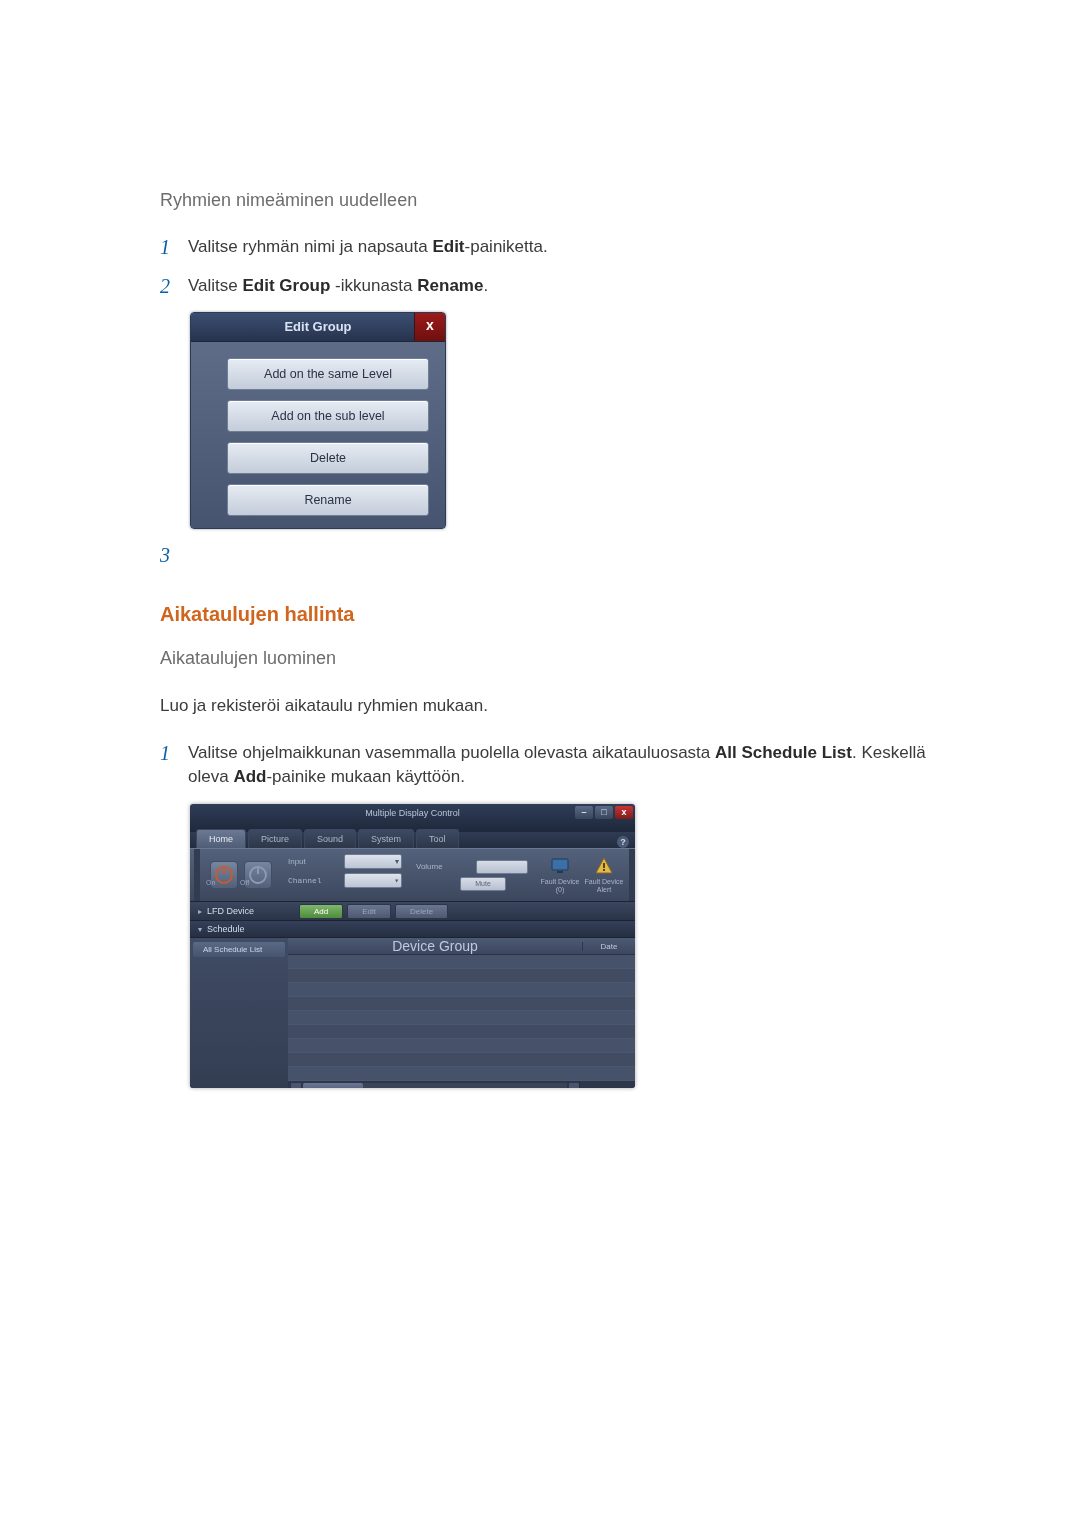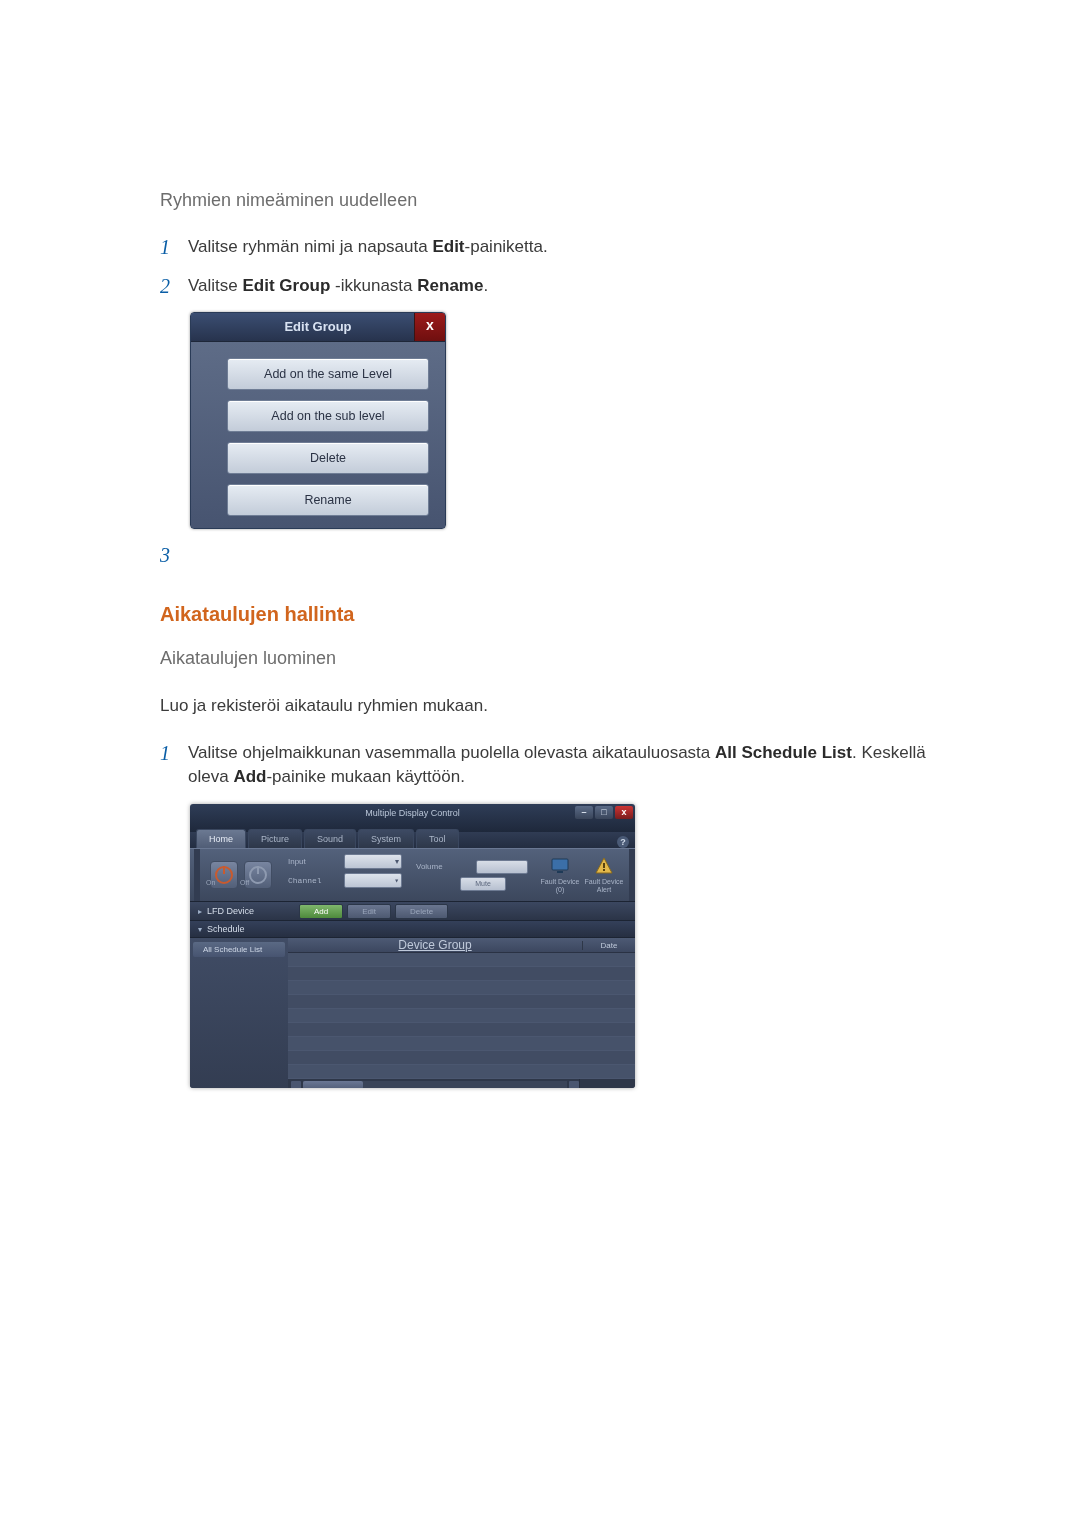--- a/index.html
+++ b/index.html
@@ -67,21 +67,21 @@
   .row2-btn{height:13px;padding:0 14px;border-radius:2px;font-size:8px;line-height:13px;margin-right:4px;border:1px solid #2b3648;cursor:pointer;}
   .btn-add{background:linear-gradient(#7fb76c,#4e8a3c);color:#fff;}
   .btn-dis{background:linear-gradient(#6a7690,#4d5971);color:#9aa6bb;}
   .mdc-row3{height:16px;background:linear-gradient(#34405a,#262f42);display:flex;align-items:center;padding-left:6px;border-bottom:1px solid #1c2433;}
   
   .mdc-main{display:flex;height:150px;background:linear-gradient(#4a556c,#3a445a);}
   .mdc-side{width:98px;background:linear-gradient(#404c65,#333d52);padding-top:3px;}
   .side-item{height:15px;font-size:8px;padding-left:10px;line-height:15px;color:#cfd8e7;background:linear-gradient(#5a6984,#475470);margin:1px 3px;border-radius:2px;cursor:pointer;}
   .mdc-content{flex:1;display:flex;flex-direction:column;}
   .mdc-colhead{height:16px;background:linear-gradient(#4d5a74,#3c475f);display:flex;align-items:center;border-bottom:1px solid #2a3244;}
-  .colhead-left{flex:1;text-align:center;font-size:12px;color:#bfc9da;text-decoration:underline;}
+  .colhead-left{flex:1;text-align:center;font-size:14px;color:#bfc9da;}
   .colhead-right{width:52px;text-align:center;font-size:8px;color:#bfc9da;border-left:1px solid #2e3748;}
   .mdc-rows{flex:1;background:#414c63;}
   .mdc-rows .r{height:13px;border-bottom:1px solid #4b5770;}
   .mdc-rows .r:nth-child(odd){background:#46526a;}
   .mdc-scroll{height:12px;background:#2e3749;display:flex;align-items:center;padding:0 3px;}
   .sc-arrow{width:10px;height:8px;background:#4a5670;border-radius:1px;}
   .sc-track{flex:1;height:8px;background:#3a4458;margin:0 2px;position:relative;}
   .sc-thumb{position:absolute;left:0;width:60px;height:8px;background:linear-gradient(#6a7794,#535f79);border-radius:2px;}
   .sc-right-gap{width:52px;border-left:1px solid #252d3d;height:12px;}
 </style>

